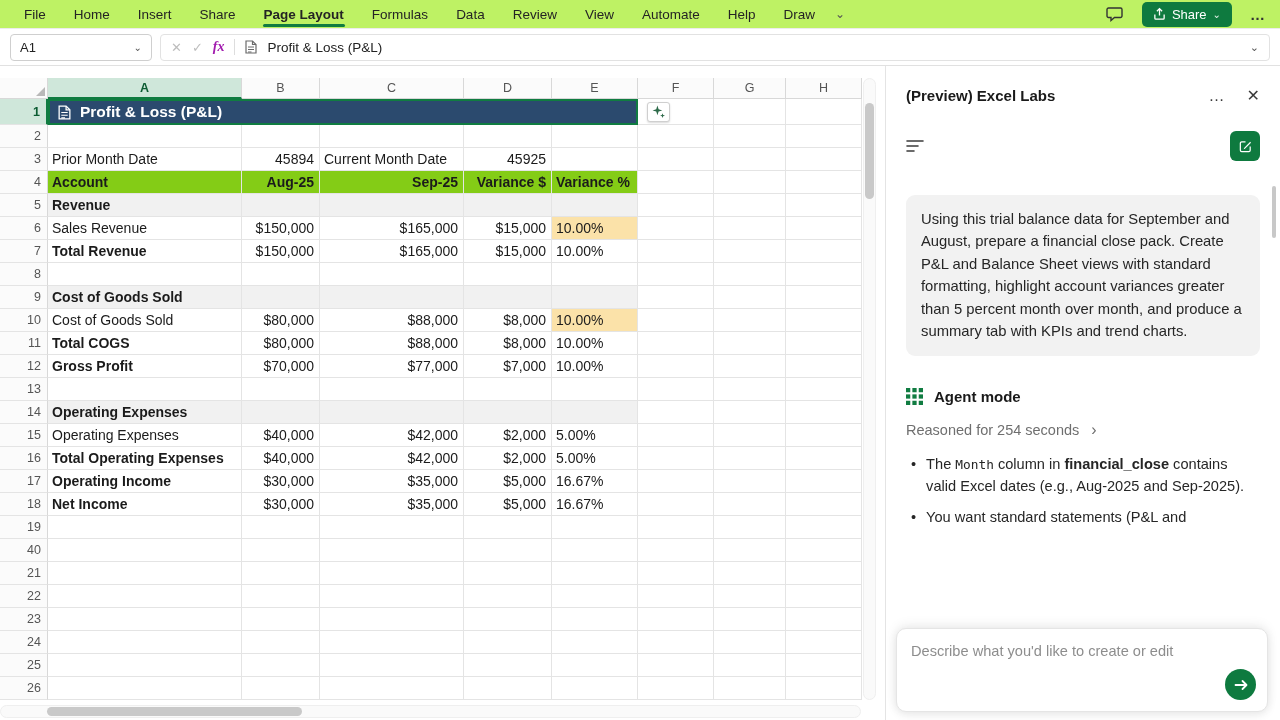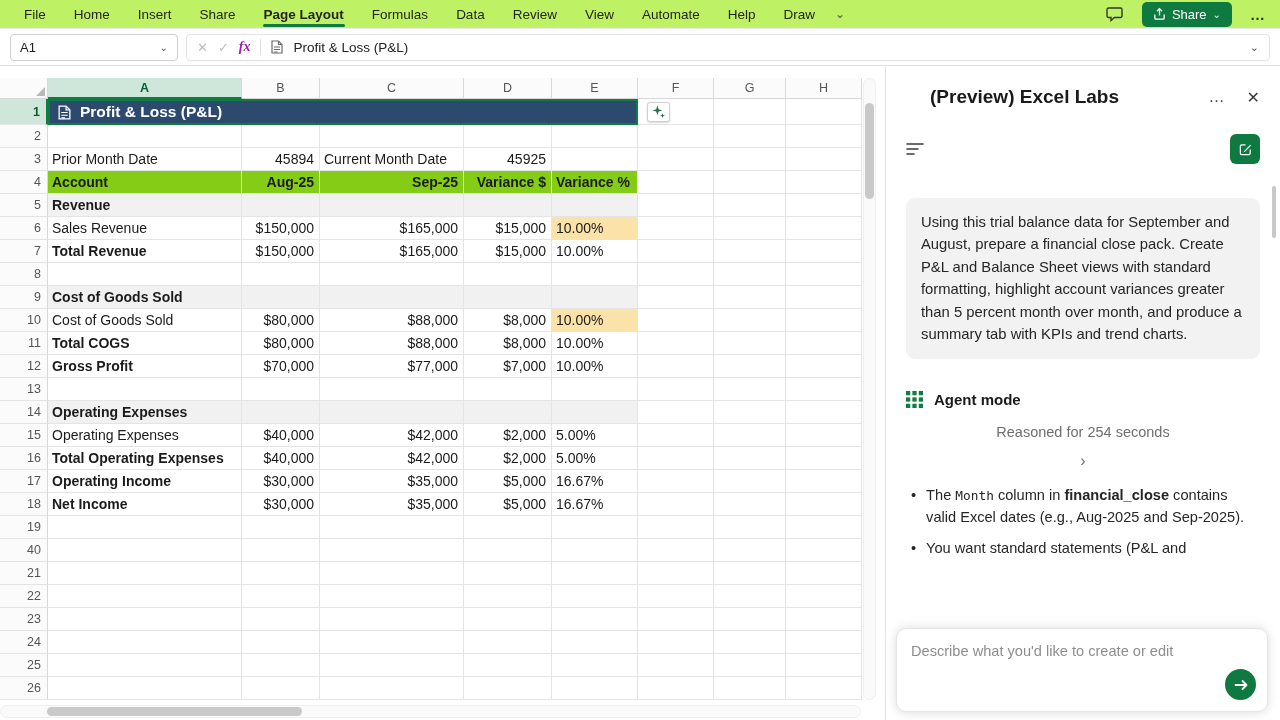--- a/index.html
+++ b/index.html
@@ -15,21 +15,21 @@
   .menu-item.active::after { content:""; position:absolute; left:13px; right:13px; bottom:1px; height:3px; border-radius:3px; background:#107C41; }
   .menu-overflow { color:#555; font-size:12px; padding:0 6px; }
   .topbar-right { margin-left:auto; display:flex; align-items:center; gap:18px; }
   .icon-btn { background:none; border:none; display:flex; align-items:center; cursor:pointer; }
   .ellipsis { font-size:15px; color:#333; font-weight:700; letter-spacing:1px; }
   .share-btn { background:#0e7a3f; color:#fff; height:25px; border-radius:5px; padding:0 11px; display:flex; align-items:center; gap:6px; font-size:13px; border:none; cursor:pointer; }
   .share-chevron { font-size:10px; color:#eaf5ee; }
 
   
   .formula-bar { flex:0 0 38px; display:flex; align-items:center; gap:8px; padding:0 10px; border-top:1px solid #ececec; border-bottom:1px solid #e1e1e1; }
-  .name-box { width:168px; height:27px; border:1px solid #cfcfcf; border-radius:4px; display:flex; align-items:center; justify-content:space-between; padding:0 9px; font-size:13px; color:#222; }
+  .name-box { width:142px; height:27px; border:1px solid #cfcfcf; border-radius:4px; display:flex; align-items:center; justify-content:space-between; padding:0 9px; font-size:13px; color:#222; }
   .nb-chevron { font-size:10px; color:#555; }
   .fx-strip { flex:1; height:27px; border:1px solid #e2e2e2; border-radius:4px; display:flex; align-items:center; padding:0 10px; gap:10px; }
   .fx-cancel,.fx-check { color:#bdbdbd; font-size:13px; }
   .fx-label { font-family:"Liberation Serif", serif; font-style:italic; font-weight:700; color:#a21caf; font-size:14px; }
   .vdiv { width:1px; height:16px; background:#ddd; }
   .fx-text { font-size:13.5px; color:#222; }
   .fx-spacer { flex:1; }
   .fx-expand { font-size:11px; color:#555; }
 
   
@@ -53,29 +53,29 @@
 
   
   .vscroll { position:absolute; top:12px; right:9px; bottom:20px; width:13px; background:#fafafa; border:1px solid #efefef; border-radius:7px; }
   .vthumb { position:absolute; top:24px; left:1px; width:9px; height:96px; background:#c9c9c9; border-radius:5px; }
   .hscroll { position:absolute; left:0; right:24px; bottom:2px; height:13px; background:#fafafa; border:1px solid #efefef; border-radius:7px; }
   .hthumb { position:absolute; left:46px; top:1px; width:255px; height:9px; background:#c9c9c9; border-radius:5px; }
 
   
   .panel { flex:1; border-left:1px solid #e4e4e4; position:relative; background:#fff; padding:0 20px; overflow:hidden; }
   .panel-header { display:flex; align-items:center; margin-top:20px; gap:22px; }
-  .panel-title { flex:1; font-size:19px; font-weight:700; color:#1a1a1a;margin-left:24px; }
+  .panel-title { flex:1; font-size:15px; font-weight:700; color:#1a1a1a; }
   .p-ellipsis,.p-close { background:none; border:none; font-size:16px; color:#3a3a3a; cursor:pointer; }
   .panel-toolbar { margin-top:26px; display:flex; align-items:center; justify-content:space-between; }
   .hist-btn { background:none; border:none; cursor:pointer; display:flex; }
   .compose-btn { width:30px; height:30px; border-radius:6px; background:#0e7a3f; border:none; display:flex; align-items:center; justify-content:center; cursor:pointer; }
   .bubble { margin-top:34px; background:#f2f2f2; border-radius:9px; padding:13px 15px; font-size:14.8px; line-height:1.52; color:#262626; }
   .agent-row { margin-top:32px; display:flex; align-items:center; gap:11px; }
   .agent-label { font-weight:700; font-size:15px; color:#1a1a1a; }
-  .reasoned-row { margin-top:16px; display:flex; align-items:center; gap:12px; color:#6f6f6f; font-size:14.5px; cursor:pointer;flex-direction:column; }
+  .reasoned-row { margin-top:16px; display:flex; align-items:center; gap:12px; color:#6f6f6f; font-size:14.5px; cursor:pointer; }
   .r-chevron { font-size:16px; color:#6f6f6f; }
   .assumptions { margin-top:26px; font-size:15px; font-weight:700; color:#1a1a1a; }
   .bullets { margin-top:14px; height:92px; overflow:hidden; font-size:14.6px; line-height:1.52; color:#262626; padding-right:6px; }
   .bullet-item { display:flex; gap:10px; padding-left:5px; margin-bottom:9px; }
   .dot { flex:0 0 auto; }
   .btext { flex:1; }
   .seg-mono { font-family:"DejaVu Sans Mono", monospace; font-size:12.8px; }
   .seg-bold { font-weight:700; }
   .chat-input { position:absolute; left:10px; right:12px; bottom:8px; height:84px; background:#fff; border:1px solid #e5e5e5; border-radius:10px; box-shadow:0 -3px 12px rgba(0,0,0,.07), 0 3px 10px rgba(0,0,0,.08); padding:13px 14px; z-index:3; }
   .chat-input input { width:92%; border:none; outline:none; font:inherit; font-size:14.6px; color:#333; background:transparent; }

